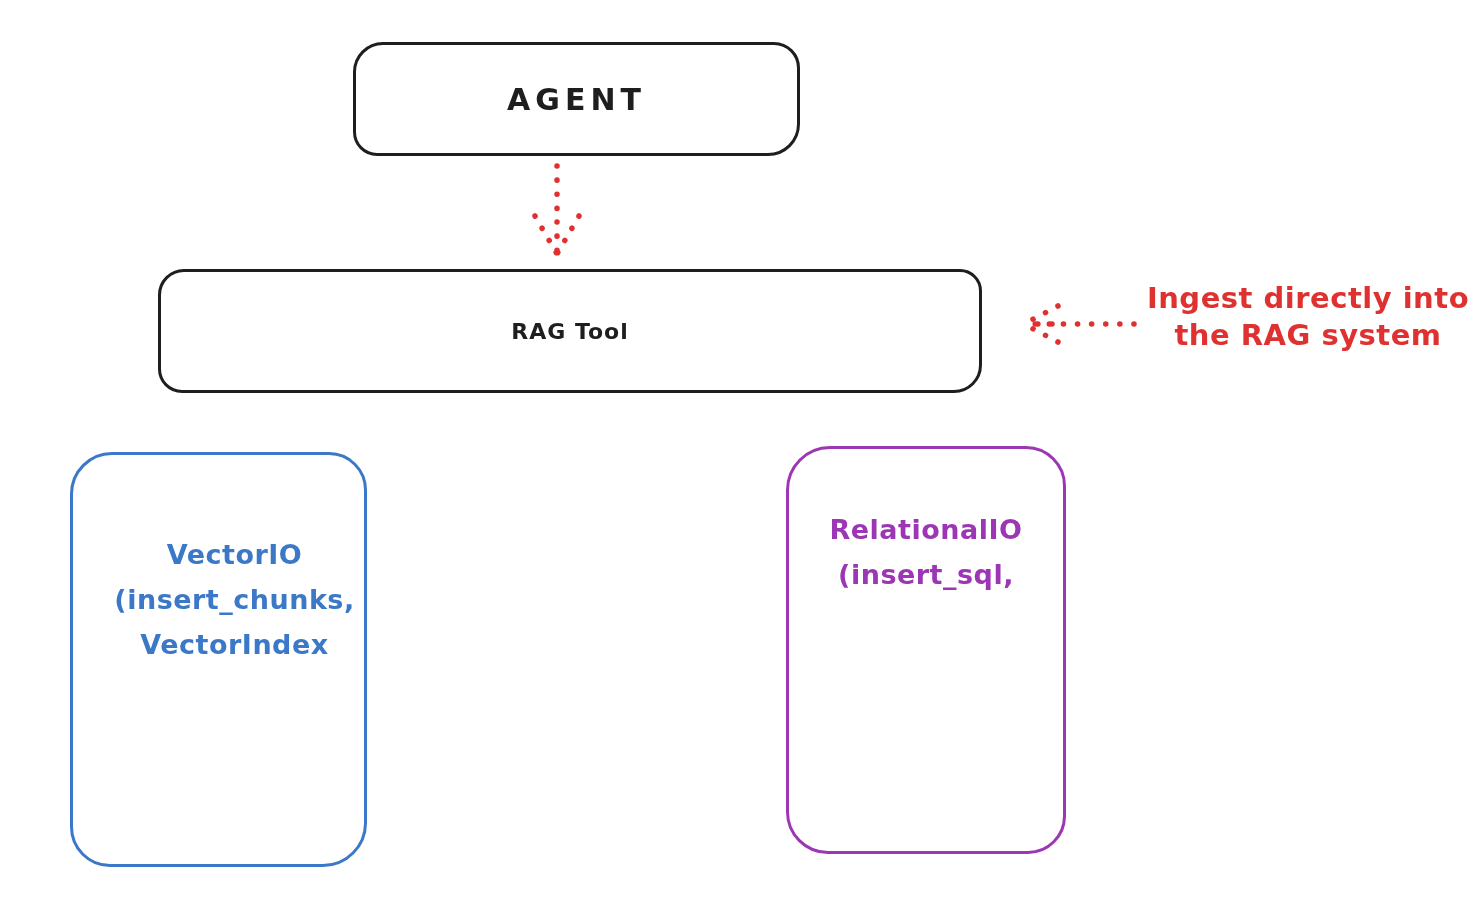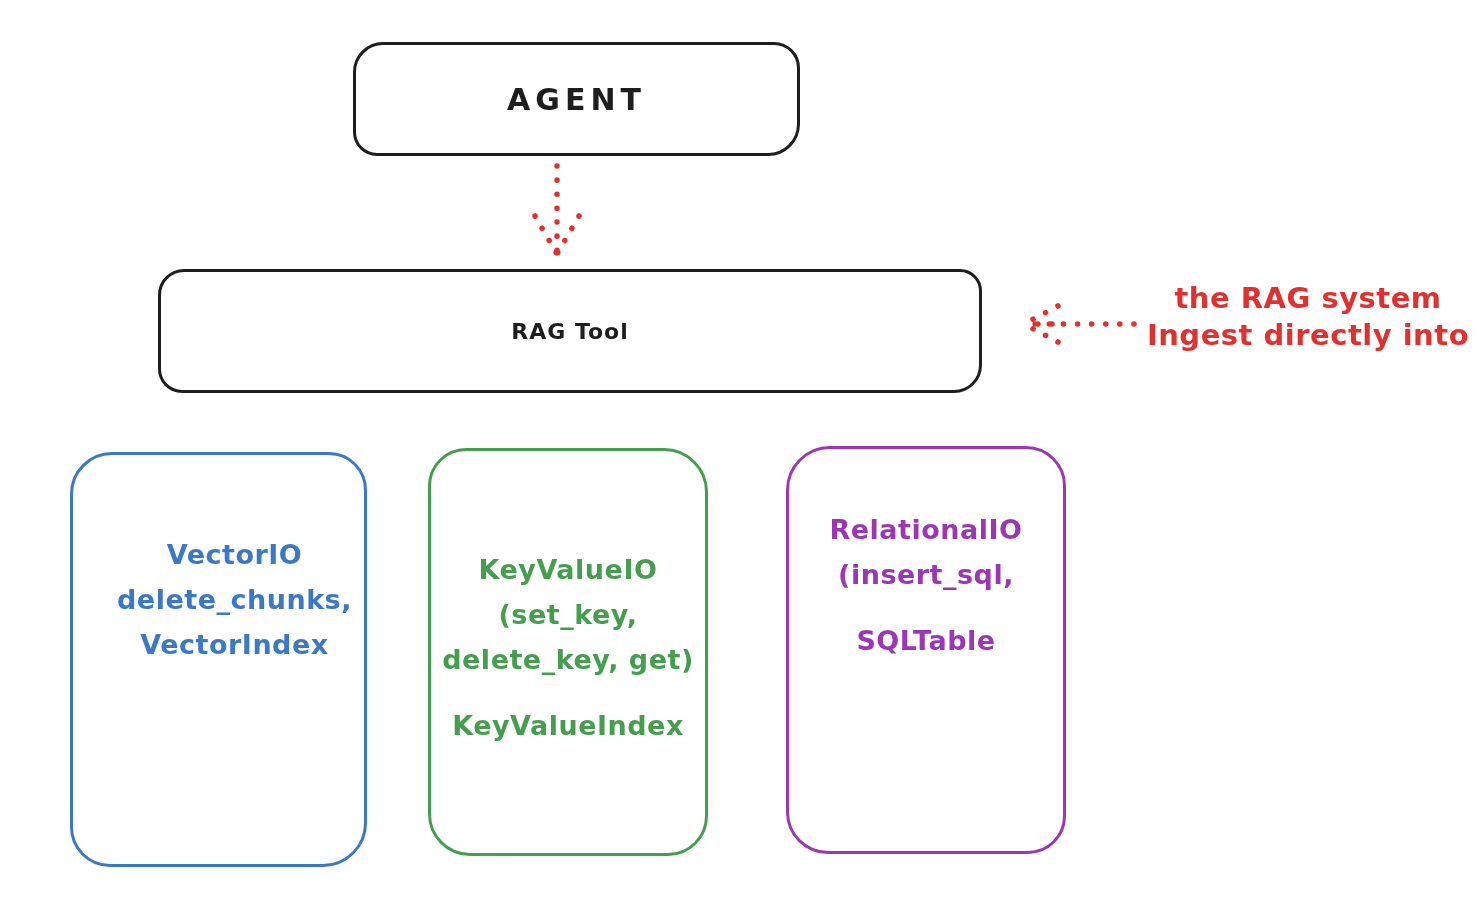--- a/index.html
+++ b/index.html
@@ -125,42 +125,33 @@
   </div>
 
   <svg class="arrow-svg" style="left:1012px; top:300px;" width="132" height="48" viewBox="0 0 132 48" aria-hidden="true">
     <path class="arrow-stroke" d="M122,24 L18,24"></path>
     <path class="arrow-stroke" d="M46,6 L12,24"></path>
     <path class="arrow-stroke" d="M46,42 L12,24"></path>
     <path class="arrow-stroke" d="M40,24 L14,24"></path>
   </svg>
 
   <div class="annotation">
+    <div>Ingest directly into</div>
     <div>the RAG system</div>
-    <div>Ingest directly into</div>
   </div>
 
   <div class="box backend vector">
     <div class="btext">
       <div>VectorIO</div>
-      <div>delete_chunks,</div>
+      <div>(insert_chunks,</div>
     </div>
     <div class="bindex">VectorIndex</div>
   </div>
 
-  <div class="box backend keyvalue">
-    <div class="btext">
-      <div>KeyValueIO</div>
-      <div>(set_key,</div>
-      <div>delete_key, get)</div>
-    </div>
-    <div class="bindex">KeyValueIndex</div>
-  </div>
 
   <div class="box backend relational">
     <div class="btext">
       <div>RelationalIO</div>
       <div>(insert_sql,</div>
     </div>
-    <div class="bindex">SQLTable</div>
   </div>
 
 </div>
 
 </body></html>

